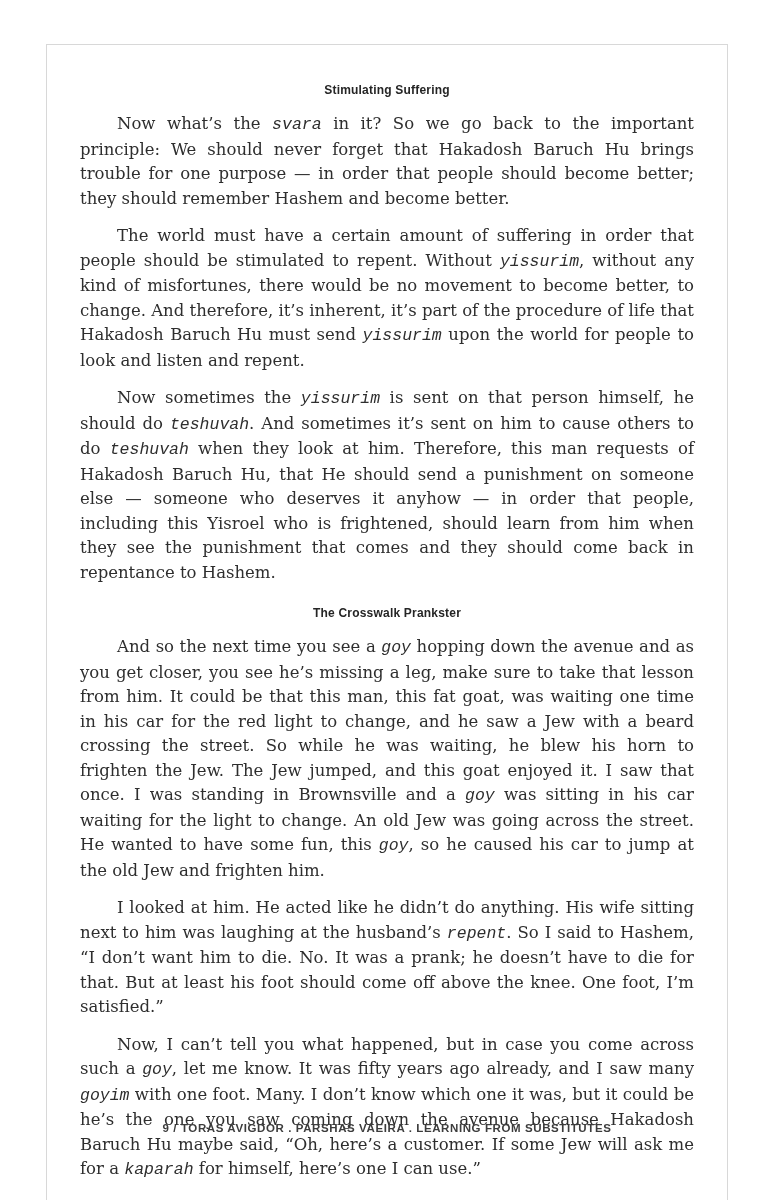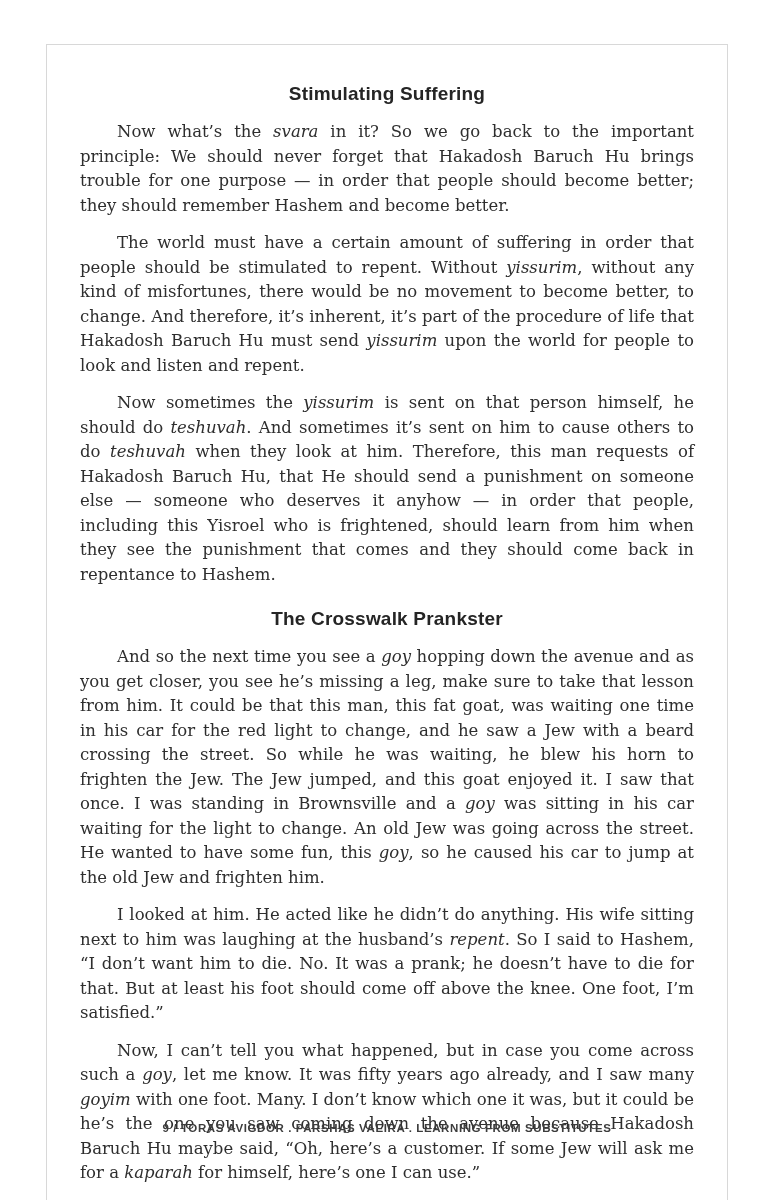--- a/index.html
+++ b/index.html
@@ -20,21 +20,21 @@
     top: 44px;
     width: 682px;
     height: 1400px;
     box-sizing: border-box;
     background: #ffffff;
     border: 1px solid #d8d8d8;
     padding: 38px 33px 0 33px;
   }
   .section-heading {
     font-family: "Liberation Sans", sans-serif;
-    font-size: 19px;
+    font-size: 12px;
     font-weight: 700;
     color: #252525;
     text-align: center;
     letter-spacing: 0.2px;
     margin: 21px 0 15px 0;
   }
   .section-heading:first-child {
     margin-top: 0;
   }
   .body-paragraph {
@@ -42,20 +42,21 @@
     font-size: 16.5px;
     line-height: 24.5px;
     color: #2e2e2e;
     text-align: justify;
     text-indent: 37px;
     margin: 0 0 13px 0;
     hyphens: none;
   }
   .body-paragraph i {
     font-style: italic;
+    font-family: Liberation Mono, monospace;
   }
   .page-footer {
     position: absolute;
     left: 0;
     top: 1077px;
     width: 100%;
     text-align: center;
     font-family: "Liberation Sans", sans-serif;
     font-size: 11.5px;
     font-weight: 700;

